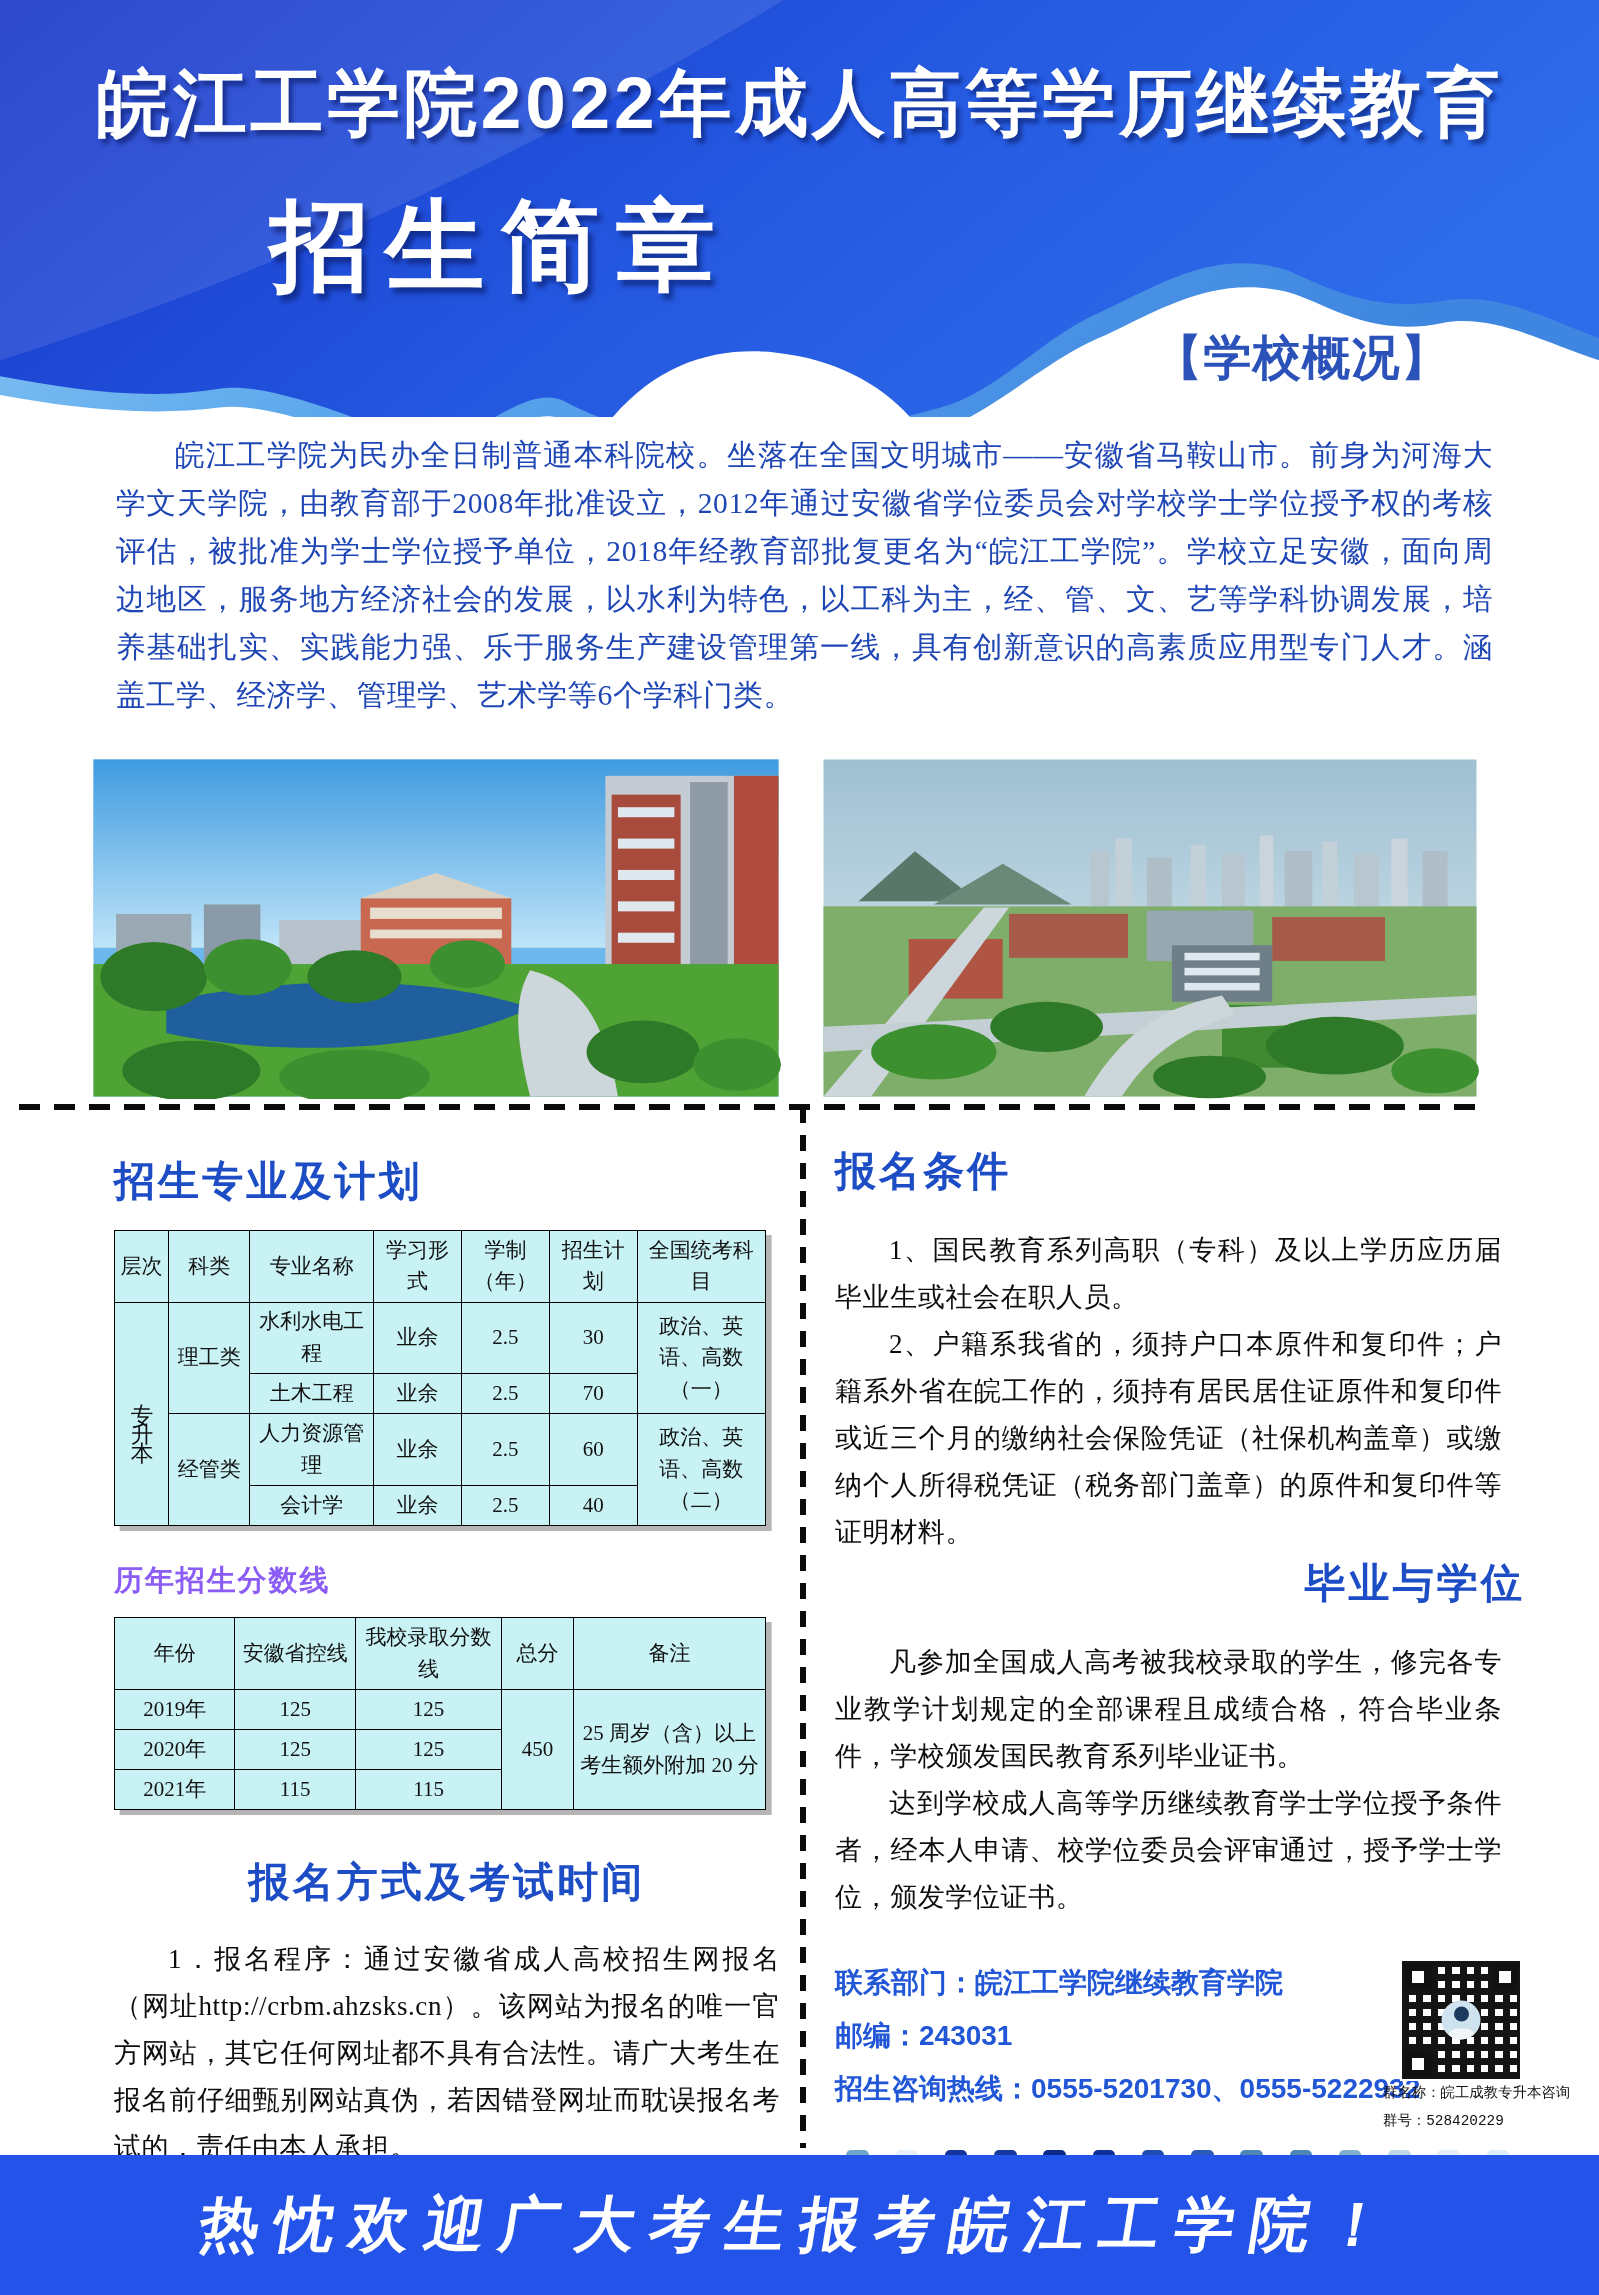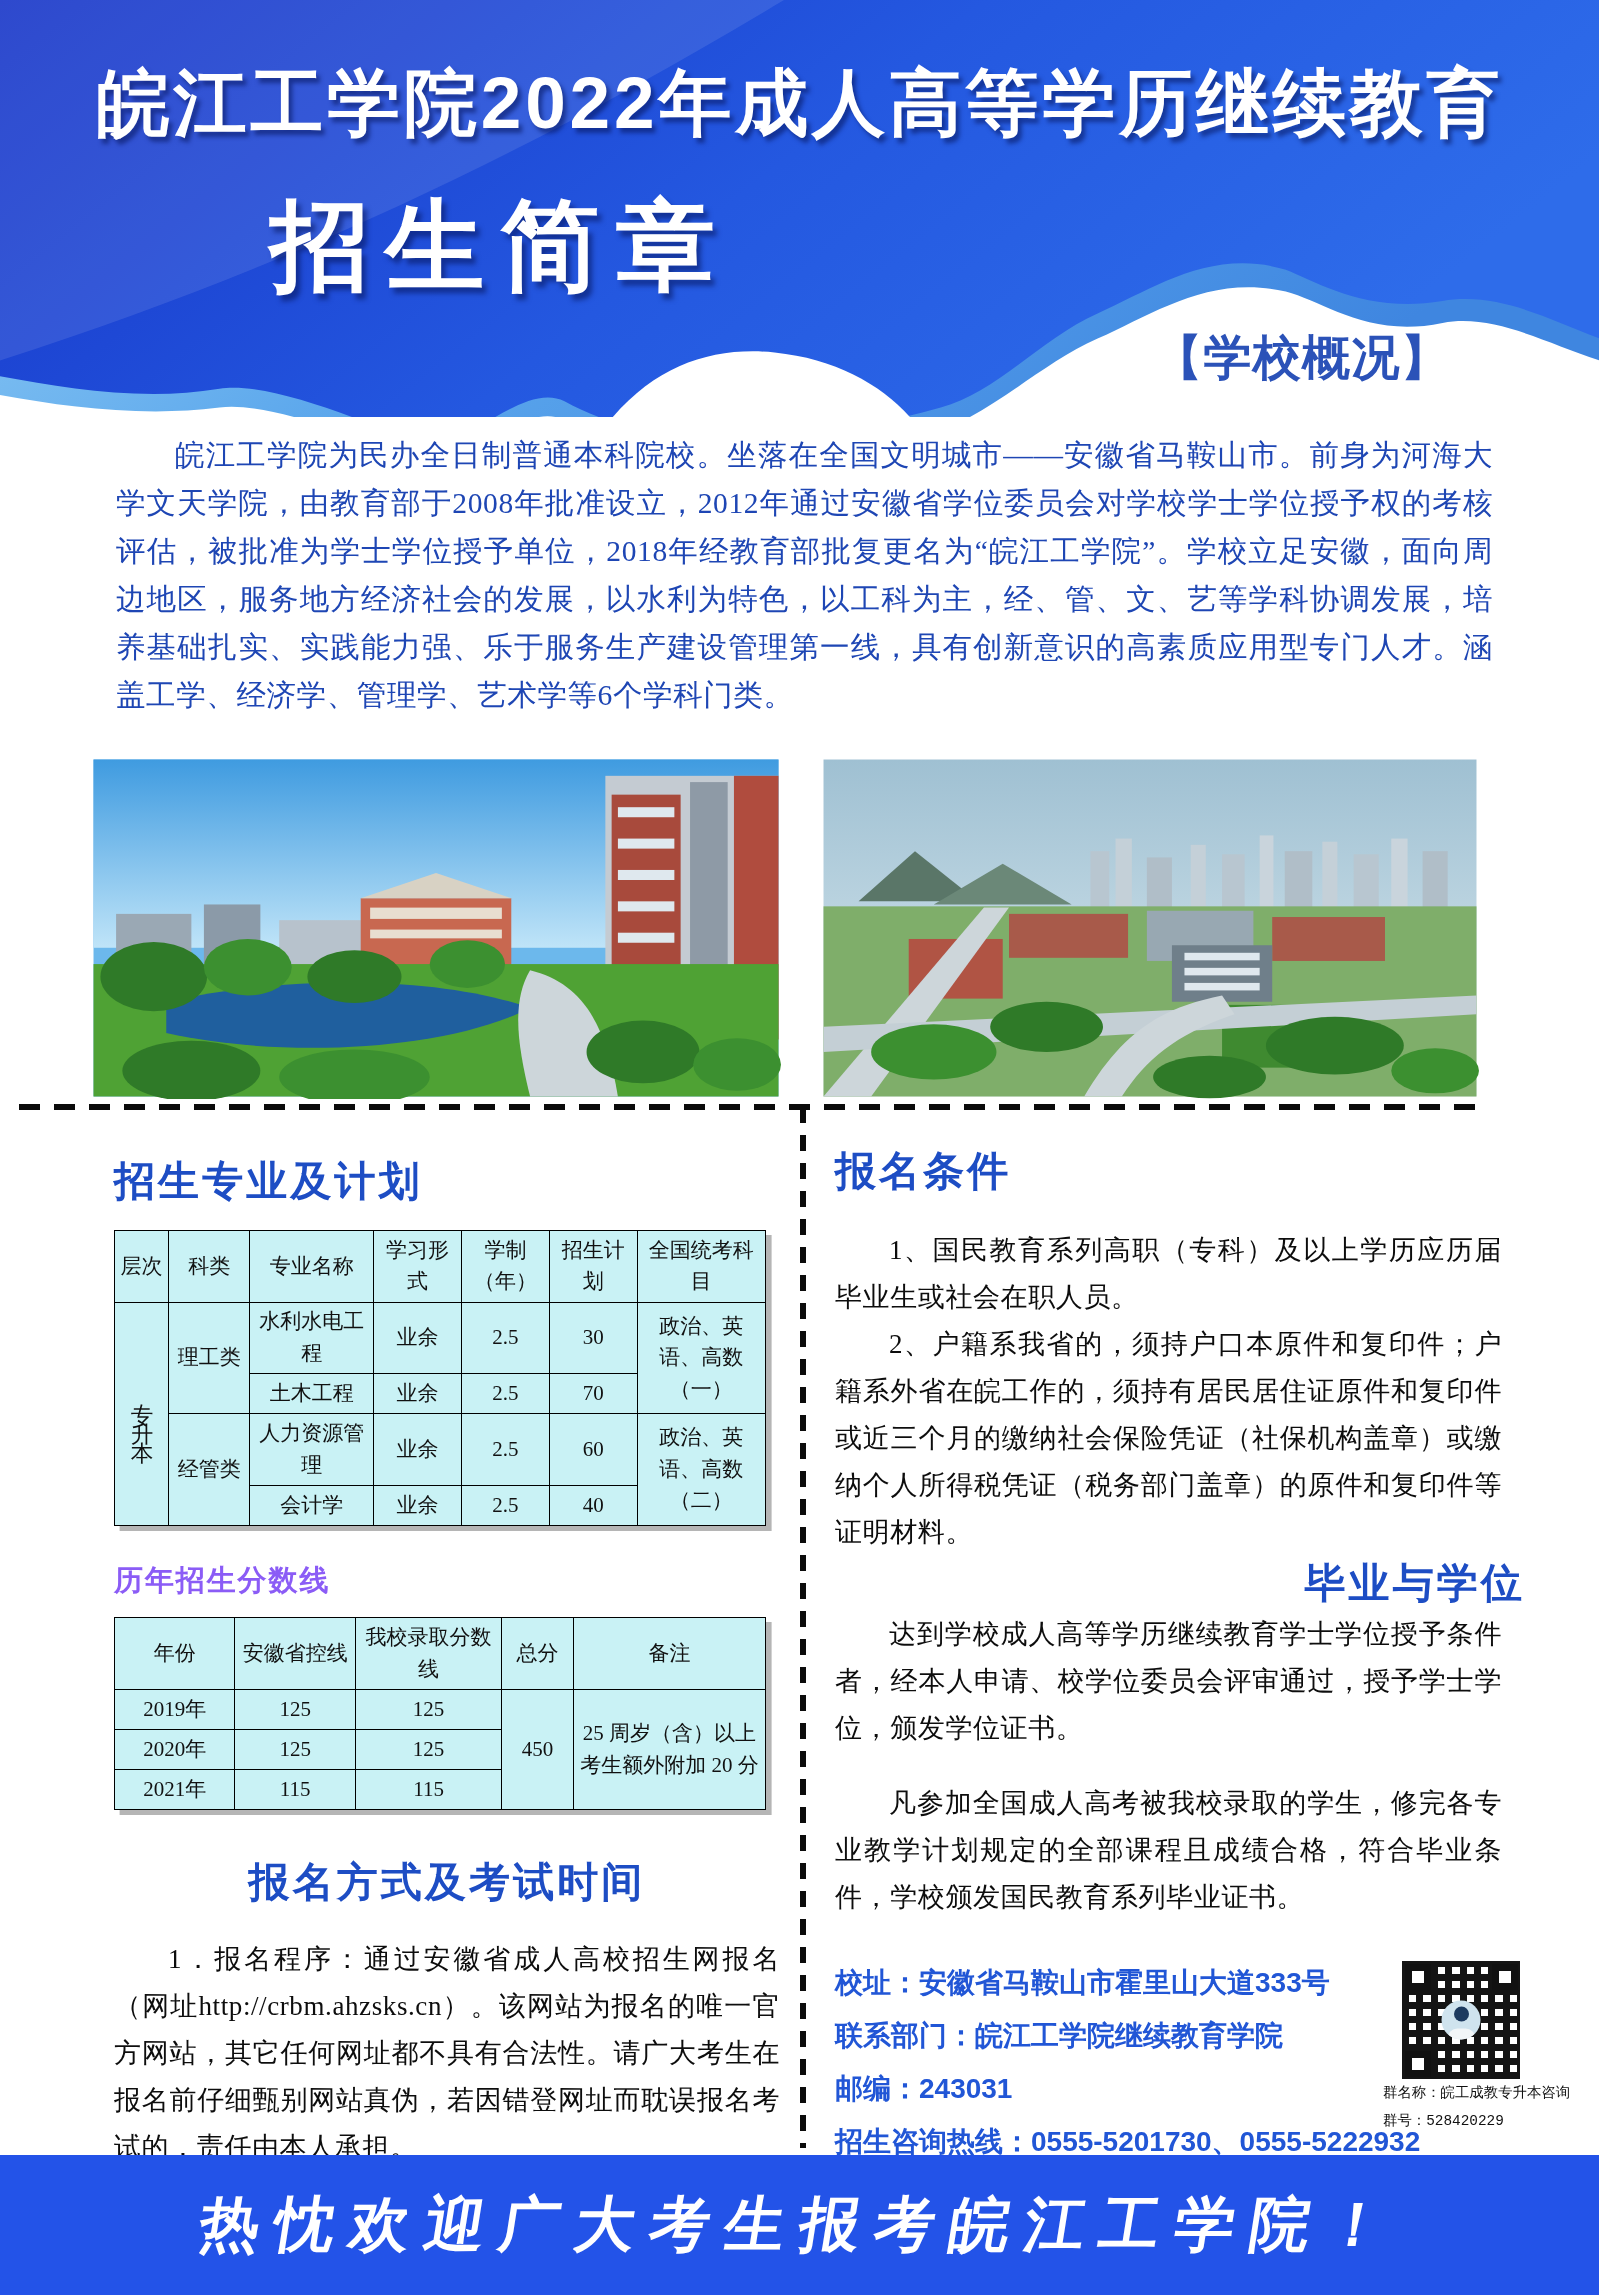--- a/index.html
+++ b/index.html
@@ -362,25 +362,24 @@
     <p class="body-p indent1">网上报名时间：八月底九月初;</p>
 
   </div>
 
   <div class="col-right">
     <h2 class="sec-h2" style="margin-top:19px;">报名条件</h2>
     <p class="body-p indent" style="margin-top:28px; width:667px;">1、国民教育系列高职（专科）及以上学历应历届毕业生或社会在职人员。</p>
     <p class="body-p indent" style="width:667px;">2、户籍系我省的，须持户口本原件和复印件；户籍系外省在皖工作的，须持有居民居住证原件和复印件或近三个月的缴纳社会保险凭证（社保机构盖章）或缴纳个人所得税凭证（税务部门盖章）的原件和复印件等证明材料。</p>
 
     <h2 class="sec-h2" style="text-align:right;">毕业与学位</h2>
+    <p class="body-p indent" style="margin-top:28px; width:667px;">凡参加全国成人高考被我校录取的学生，修完各专业教学计划规定的全部课程且成绩合格，符合毕业条件，学校颁发国民教育系列毕业证书。</p>
     <p class="body-p indent" style="width:667px;">达到学校成人高等学历继续教育学士学位授予条件者，经本人申请、校学位委员会评审通过，授予学士学位，颁发学位证书。</p>
-    <p class="body-p indent" style="margin-top:28px; width:667px;">凡参加全国成人高考被我校录取的学生，修完各专业教学计划规定的全部课程且成绩合格，符合毕业条件，学校颁发国民教育系列毕业证书。</p>
 
     <div class="contact">
-      <div class="contact-line">校址：安徽省马鞍山市霍里山大道333号</div>
       <div class="contact-line">联系部门：皖江工学院继续教育学院</div>
       <div class="contact-line">邮编：243031</div>
       <div class="contact-line">招生咨询热线：0555-5201730、0555-5222932</div>
 
       <div class="qr-box">
         <div class="qr">
           <div class="qr-finder qr-f1"></div>
           <div class="qr-finder qr-f2"></div>
           <div class="qr-finder qr-f3"></div>
           <div class="qr-avatar">

